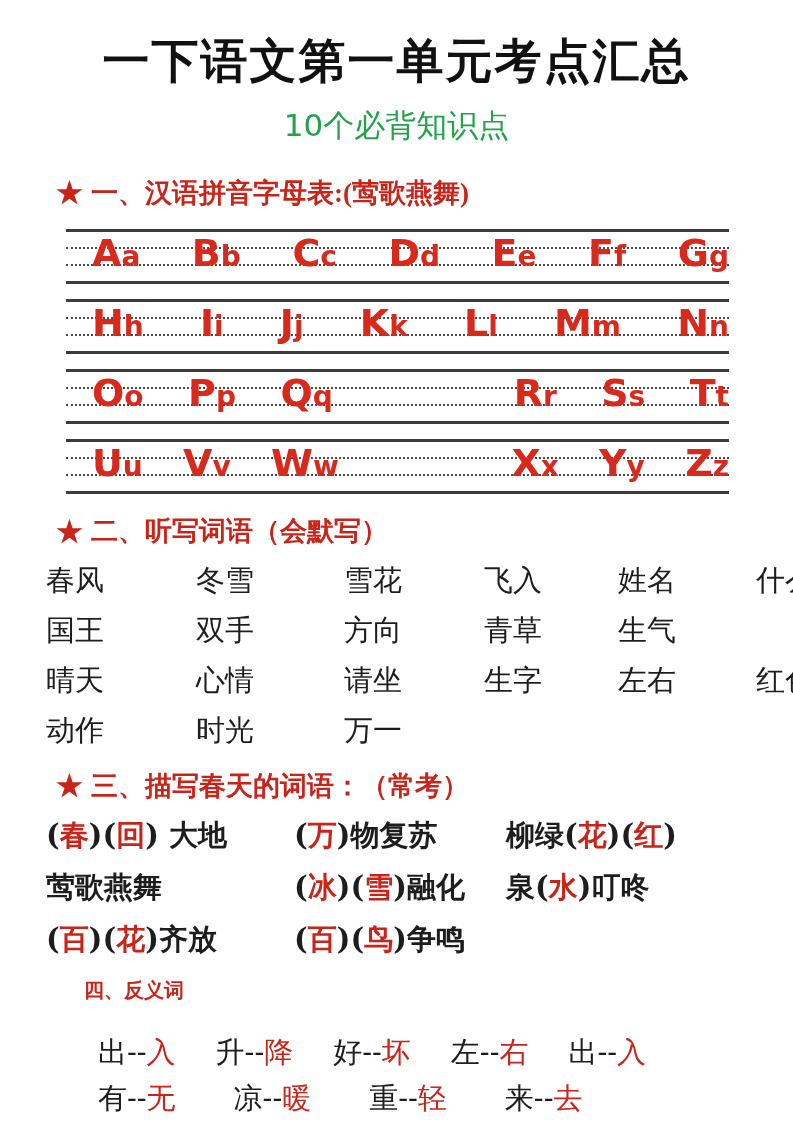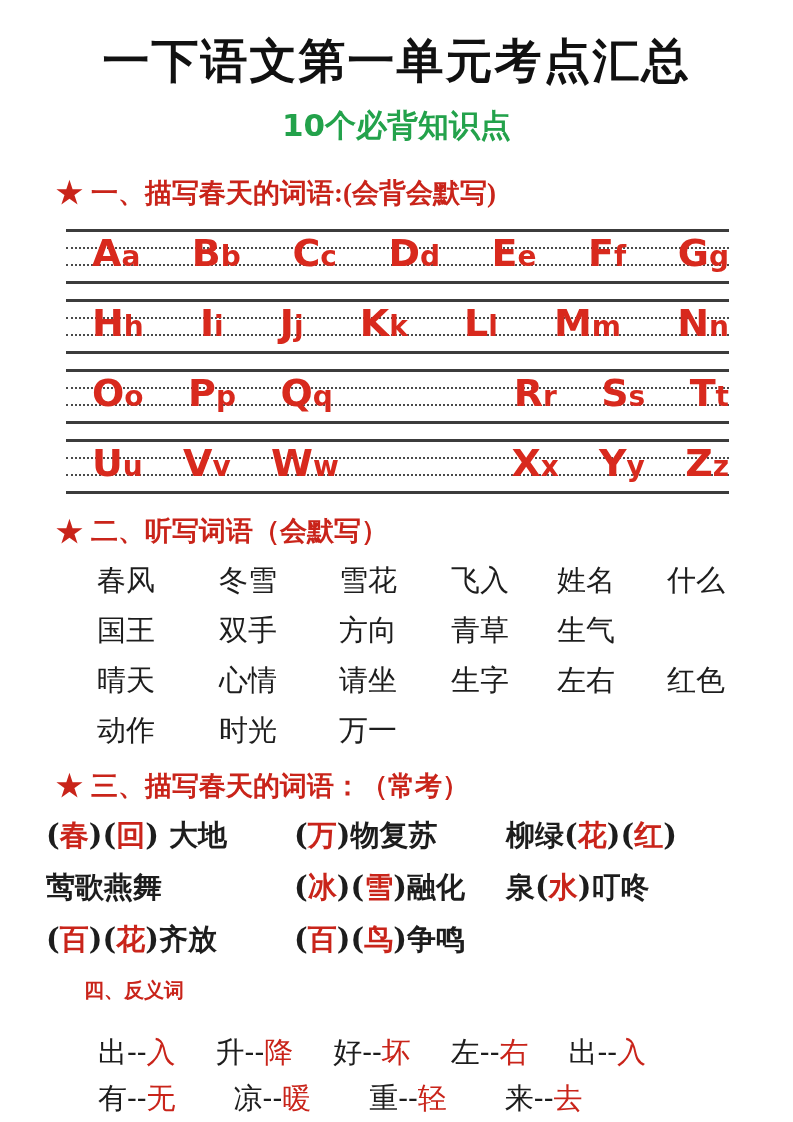--- a/index.html
+++ b/index.html
@@ -7,21 +7,21 @@
     width:793px;height:1122px;box-sizing:border-box;position:relative;
     background:#ffffff;padding-top:30px;overflow:hidden;
     font-family:"DejaVu Serif","Liberation Serif",serif;color:var(--ink,#1d1d1d);
   }
   
   .page-title{
     margin:0;text-align:center;font-size:47px;font-weight:900;letter-spacing:2px;
     color:#111;font-family:"Liberation Serif","DejaVu Serif",serif;
   }
   .page-subtitle{
-    margin-top:12px;text-align:center;font-size:31px;font-weight:bold;
+    margin-top:12px;text-align:center;font-size:31px;font-weight:normal;
     color:var(--green,#23a24b);font-family:"DejaVu Sans","Liberation Sans",sans-serif;
   }
   
   .sec-head{
     color:var(--red,#c9241a);font-weight:900;font-size:27px;line-height:1.2;
     font-family:"Liberation Serif","DejaVu Serif",serif;display:flex;align-items:center;
   }
   .sec-head .star{font-size:30px;margin-right:8px;line-height:1;}
   .sec-head-1{margin:30px 0 0 56px;}
   .sec-head-2{margin:22px 0 0 56px;}
@@ -43,21 +43,21 @@
     color:var(--abc,#d8291d);font-family:"DejaVu Sans","Liberation Sans",sans-serif;
     font-weight:bold;line-height:1;white-space:nowrap;
   }
   .cap{font-size:38px;}
   .low{font-size:28px;}
   .spacer{display:inline-block;width:92px;}
   
   .dict-block{margin-top:8px;}
   .dict-row{
     display:grid;grid-template-columns:122px 120px 112px 106px 110px 1fr;
-    padding-left:97px;height:50px;align-items:center;font-size:29px;
+    padding-left:46px;height:50px;align-items:center;font-size:29px;gap:28px;
   }
   .word{white-space:nowrap;}
   
   .spring-block{margin-top:8px;}
   .spring-row{
     display:grid;grid-template-columns:248px 212px 1fr;
     padding-left:46px;height:52px;align-items:center;font-size:29px;font-weight:bold;
   }
   
   .ant-block{margin-top:28px;}
@@ -70,21 +70,21 @@
 </head>
 <body>
 
 <div class="sheet">
 
   <h1 class="page-title">一下语文第一单元考点汇总</h1>
   <div class="page-subtitle">10个必背知识点</div>
 
   <div class="sec-head sec-head-1">
     <span class="star">★</span>
-    <span>一、描写春天的词语:(会背会默写)</span>
+    <span>一、汉语拼音字母表:(莺歌燕舞)</span>
   </div>
   <div class="staff-block">
       <div class="staff">
         <div class="staff-line l0"></div>
         <div class="staff-line l1"></div>
         <div class="staff-line l2"></div>
         <div class="staff-line l3"></div>
         <div class="letters">
           <span class="pair"><span class="cap">A</span><span class="low">a</span></span>
           <span class="pair"><span class="cap">B</span><span class="low">b</span></span>

